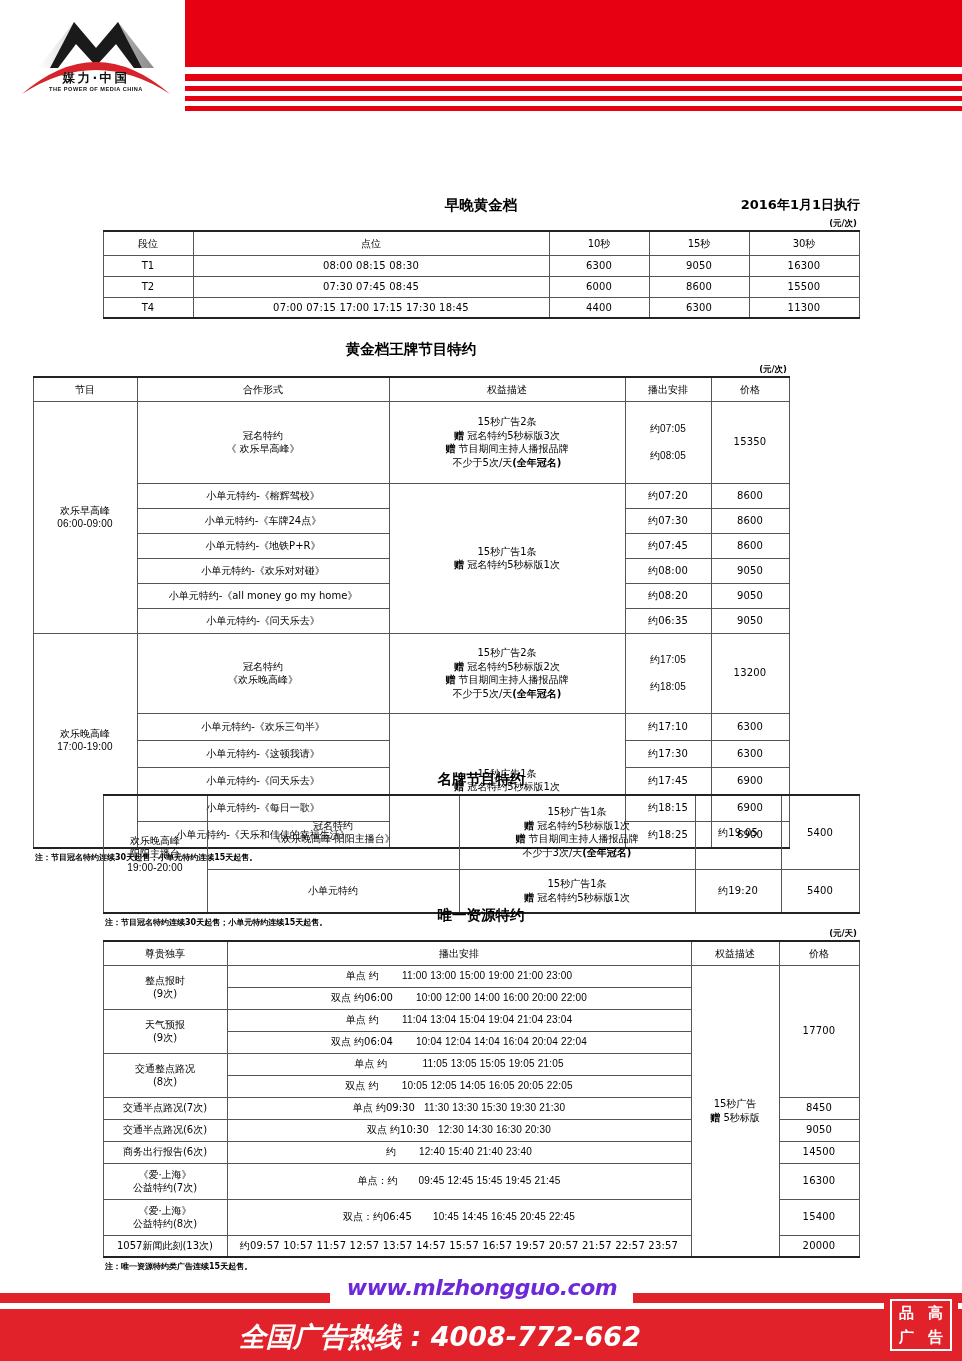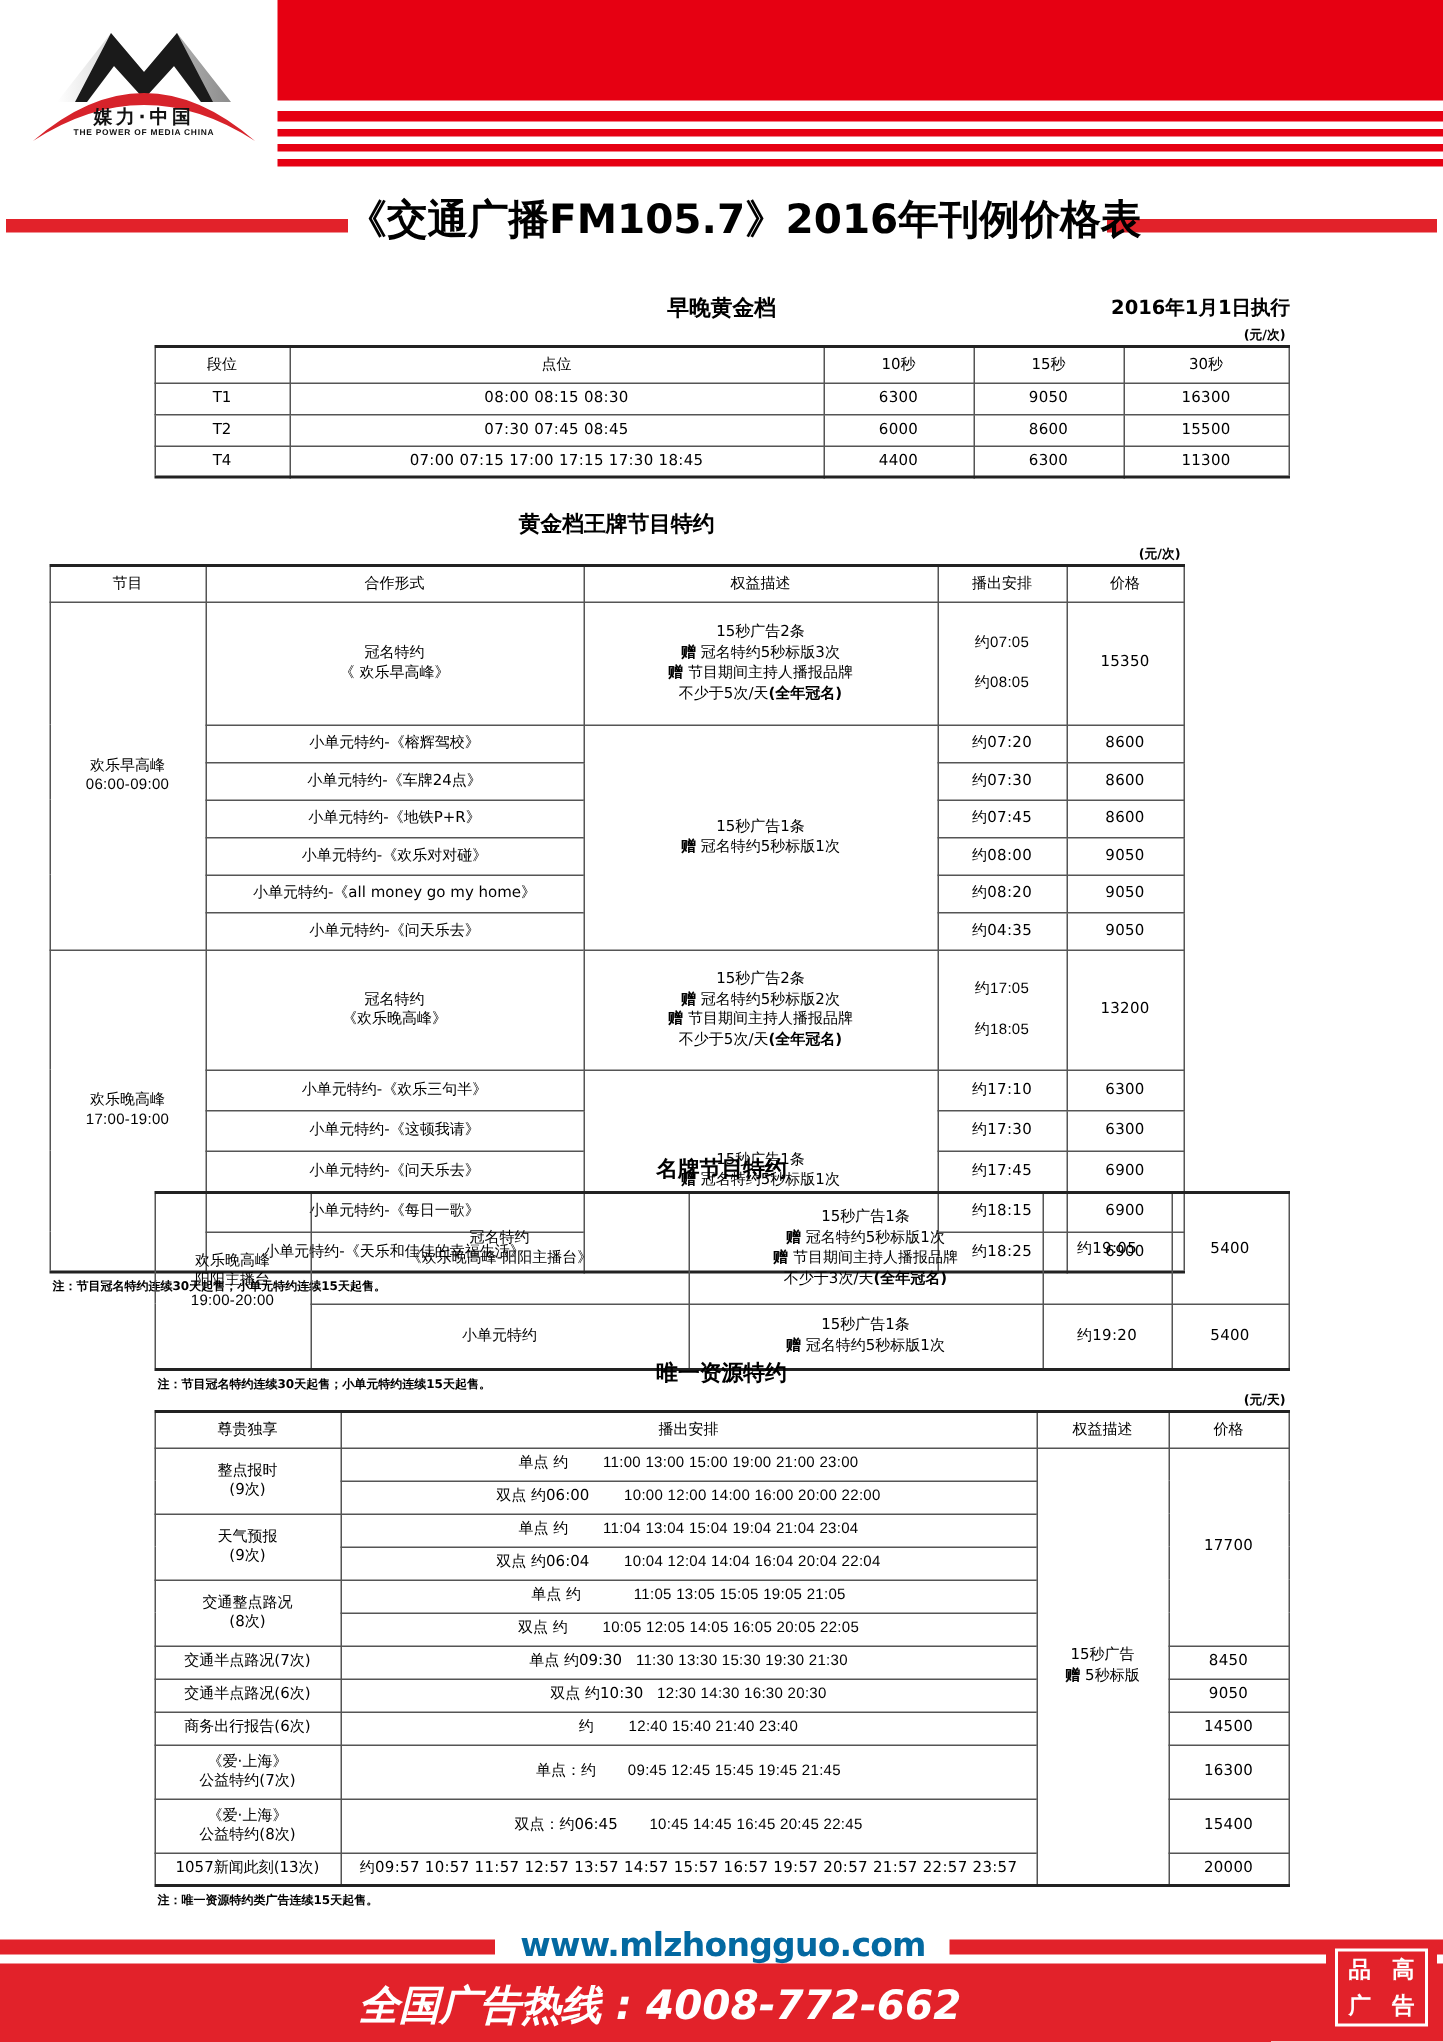--- a/index.html
+++ b/index.html
@@ -62,22 +62,22 @@
   .grp-top td { border-top:1.6px solid #333; }
   .mono { font-family:"Liberation Sans","DejaVu Sans", sans-serif; letter-spacing:0.2px;}
   .gift { font-weight:bold; }
   .bold { font-weight:bold; }
 
   
   .ftr { position:absolute; left:0; bottom:0; width:962px; height:110px; }
   .ftr-line-l { position:absolute; left:0;   top:42px; width:330px; height:10px; background:#e2222a; }
   .ftr-line-r { position:absolute; left:633px; top:42px; width:329px; height:10px; background:#e2222a; }
   .ftr-url { position:absolute; left:331px; top:24px; width:302px; text-align:center;
-             color:#0369a1; font-size:22px; font-weight:bold; 
-             font-family:"DejaVu Sans", sans-serif; letter-spacing:-0.5px;margin-top:10px; }
+             color:#6d28d9; font-size:22px; font-weight:bold; font-style:italic;
+             font-family:"DejaVu Sans", sans-serif; letter-spacing:-0.5px; }
   .ftr-band { position:absolute; left:0; top:58px; width:962px; height:52px; background:#e2222a; }
   .ftr-hot { position:absolute; left:0; top:68px; width:880px; text-align:center;
              color:#fff; font-size:27px; font-weight:bold; font-style:italic;
              font-family:"DejaVu Sans", sans-serif; white-space:nowrap; }
   .seal { position:absolute; left:884px; top:1294px; width:74px; height:63px;
           background:#e2222a; }
   .seal-in { position:absolute; left:6px; top:5px; width:62px; height:52px;
              border:2.5px solid #fff; display:grid;
              grid-template-columns:1fr 1fr; grid-template-rows:1fr 1fr; }
   .seal-in span { color:#fff; font-size:15px; font-weight:bold; line-height:1;
@@ -111,25 +111,20 @@
         <path d="M22 58 L58 12 L80 38 L102 12 L138 58 L118 58 L100 34 L80 56 L60 34 L42 58 Z" fill="url(#gl)"></path>
         <path d="M58 12 L80 38 L80 56 L60 34 L42 58 L34 58 Z" fill="#1a1a1a"></path>
         <path d="M102 12 L80 38 L80 56 L100 34 L118 58 L126 58 Z" fill="#1a1a1a"></path>
         <path d="M6 84 Q80 20 154 84 Q80 36 6 84 Z" fill="#d7232b"></path>
       </svg>
       <div class="logo-cn">媒力·中国</div>
       <div class="logo-en">THE POWER OF MEDIA CHINA</div>
     </div>
   </div>
 
-  <div class="title-row">
-    <div class="title-bar-l"></div>
-    <div class="title-bar-r"></div>
-    <div class="title-txt">《交通广播FM105.7》2016年刊例价格表</div>
-  </div>
 
   <div style="position:absolute; left:0; top:196px; width:962px;">
     <div style="position:relative; height:22px;">
       <div class="sec-title">早晚黄金档</div>
       <div class="exec-date" style="top:0;">2016年1月1日执行</div>
     </div>
     <div style="width:756px; margin:0 auto;">
       <div class="unit">(元/次)</div>
     </div>
     <table class="t">
@@ -240,21 +235,21 @@
           <td class="mono">约08:00</td>
           <td class="mono">9050</td>
         </tr>
         <tr>
           <td style="height:25px">小单元特约-《all money go my home》</td>
           <td class="mono">约08:20</td>
           <td class="mono">9050</td>
         </tr>
         <tr>
           <td style="height:25px">小单元特约-《问天乐去》</td>
-          <td class="mono">约04:35</td>
+          <td class="mono">约06:35</td>
           <td class="mono">9050</td>
         </tr>
 
         <tr class="grp-top">
           <td rowspan="6">
             <div>欢乐晚高峰</div>
             <div class="mono">17:00-19:00</div>
           </td>
           <td style="height:80px">
             <div>冠名特约</div>

